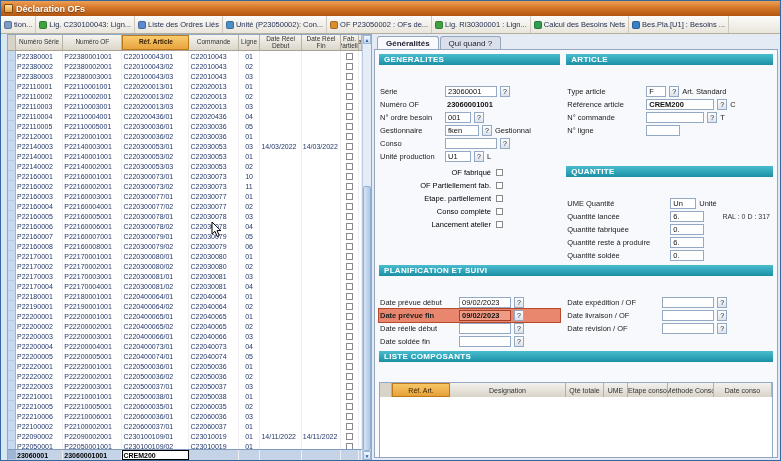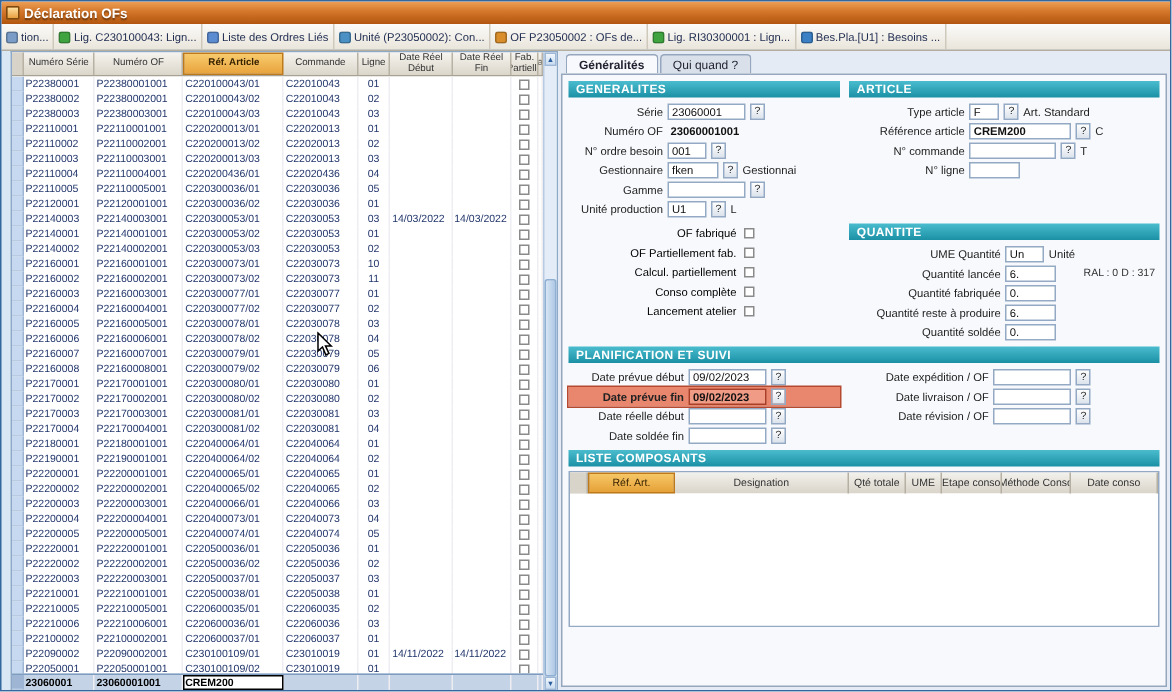--- a/index.html
+++ b/index.html
@@ -45,23 +45,23 @@
   .sthumb{position:absolute;left:0;right:0;top:35%;bottom:0;background:linear-gradient(90deg,#D7E5F4,#AFC8E4);border:1px solid #8FB0D2;border-radius:2px}
 
   
   .right{flex:1;display:flex;flex-direction:column;background:#E4EBF4;padding:1px 2px 2px;min-width:0}
   .tabs{display:flex;gap:1px;padding:1px 3px 0;height:14px;flex:0 0 auto}
   .tab{padding:0 8px;border:1px solid #96A6BC;border-bottom:none;border-radius:3px 3px 0 0;background:#D9E0EA;font-size:8px;display:flex;align-items:center;color:#223}
   .tab.active{background:#F7F9FC;font-weight:bold}
   .panel{flex:1;border:1px solid #96A6BC;background:#F7F9FC;padding:4px;overflow:hidden}
   .cols{display:flex;gap:6px;margin-bottom:3px}
   .colL{width:46%;flex:0 0 auto}.colR{flex:1;min-width:0}
-  .shead{background:linear-gradient(#4ABCCE,#1B90A5);color:#fff;font-size:8px;font-weight:bold;padding:1px 5px;margin-bottom:3px;letter-spacing:.3px;white-space:nowrap;overflow:hidden}
+  .shead{background:linear-gradient(#4ABCCE,#1B90A5);color:#fff;font-size:8px;font-weight:bold;padding:1px 5px;margin-bottom:20px;letter-spacing:.3px;white-space:nowrap;overflow:hidden}
   .frow{display:flex;align-items:center;height:13px;gap:3px;font-size:7.5px;padding:0 1px}
-  .flabel{text-align:right;color:#222;flex:0 0 auto;white-space:nowrap;overflow:hidden}
+  .flabel{text-align:left;color:#222;flex:0 0 auto;white-space:nowrap;overflow:hidden}
   .gl .flabel{width:62px}.al .flabel{width:76px}.ql .flabel{width:100px}.pl .flabel{width:76px}.pr .flabel{width:92px}
   .finput{border:1px solid #93A9C4;background:#fff;height:11px;display:flex;align-items:center;padding:0 2px;font-size:7.5px;color:#111;overflow:hidden;white-space:nowrap}
   .w20{width:20px}.w26{width:26px}.w34{width:34px}.w52{width:52px}.w58{width:58px}.w68{width:68px}
   .bold{font-weight:bold}
   .noborder{border:none;background:transparent}
   .qbtn{width:10px;height:11px;border:1px solid #93A9C4;background:linear-gradient(#FEFEFE,#DCE3EC);display:flex;align-items:center;justify-content:center;font-size:7px;color:#222;flex:0 0 auto}
   .suffix{font-size:7.5px;color:#222;white-space:nowrap;overflow:hidden}
   .srow{display:flex;align-items:center;height:13px;gap:5px;font-size:7.5px}
   .slabel{width:112px;text-align:right;white-space:nowrap;overflow:hidden}
   .frow.alert{background:#E8866E;outline:1px solid #B54A30}
@@ -104,20 +104,24 @@
       </div>
       <div class="tbtn">
         <span class="ticon" style="background: rgb(217, 142, 43);"></span>
         <span>OF P23050002 : OFs de...</span>
       </div>
       <div class="tbtn">
         <span class="ticon" style="background: rgb(63, 164, 63);"></span>
         <span>Lig. RI30300001 : Lign...</span>
       </div>
       <div class="tbtn">
+        <span class="ticon" style="background: rgb(46, 158, 79);"></span>
+        <span>Calcul des Besoins Nets</span>
+      </div>
+      <div class="tbtn">
         <span class="ticon" style="background: rgb(59, 127, 196);"></span>
         <span>Bes.Pla.[U1] : Besoins ...</span>
       </div>
     </div>
 
   <div class="main">
 
     <div class="grid-area">
       <div class="gtop">
         <div class="gcolwrap">
@@ -742,21 +746,21 @@
               <span class="finput w26">001</span>
               <span class="qbtn">?</span>
             </div>
             <div class="frow">
               <span class="flabel">Gestionnaire</span>
               <span class="finput w34">fken</span>
               <span class="qbtn">?</span>
               <span class="suffix">Gestionnai</span>
             </div>
             <div class="frow">
-              <span class="flabel">Gamme</span>
+              <span class="flabel">Conso</span>
               <span class="finput w52"></span>
               <span class="qbtn">?</span>
             </div>
             <div class="frow">
               <span class="flabel">Unité production</span>
               <span class="finput w26">U1</span>
               <span class="qbtn">?</span>
               <span class="suffix">L</span>
             </div>
           </div>
@@ -792,21 +796,21 @@
             <div id="statut-list">
                 <div class="srow">
                   <span class="slabel">OF fabriqué</span>
                   <i class="cb"></i>
                 </div>
                 <div class="srow">
                   <span class="slabel">OF Partiellement fab.</span>
                   <i class="cb"></i>
                 </div>
                 <div class="srow">
-                  <span class="slabel">Calcul. partiellement</span>
+                  <span class="slabel">Etape. partiellement</span>
                   <i class="cb"></i>
                 </div>
                 <div class="srow">
                   <span class="slabel">Conso complète</span>
                   <i class="cb"></i>
                 </div>
                 <div class="srow">
                   <span class="slabel">Lancement atelier</span>
                   <i class="cb"></i>
                 </div>

